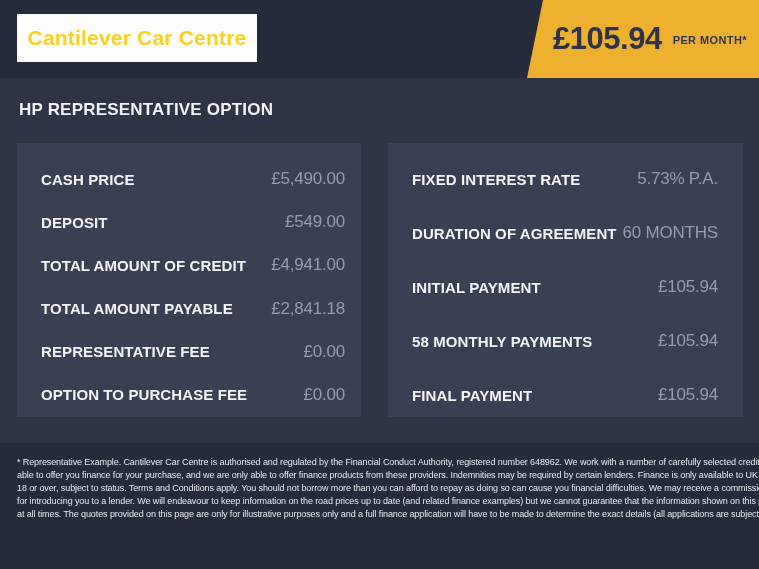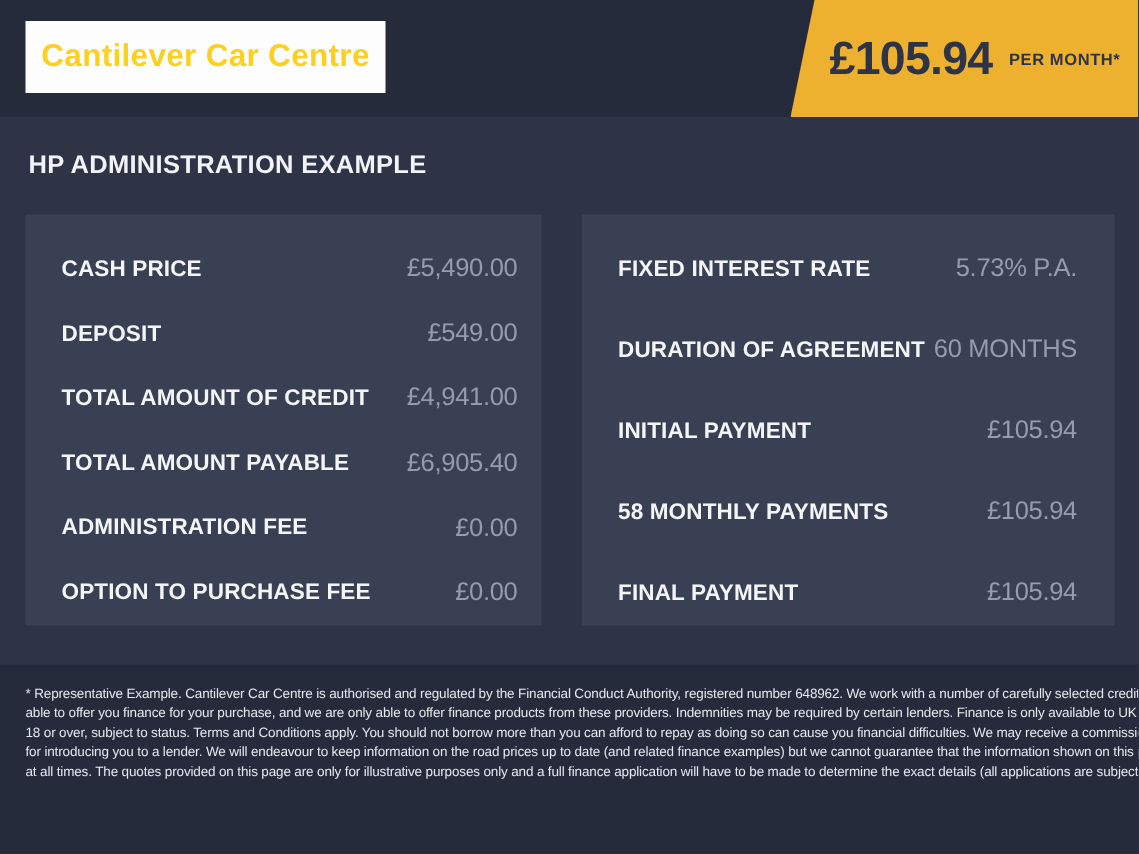--- a/index.html
+++ b/index.html
@@ -116,43 +116,43 @@
     <div class="logo-box">
       <span class="logo-text">Cantilever Car Centre</span>
     </div>
     <div class="price-banner">
       <span class="price-amount">£105.94</span>
       <span class="price-period">PER MONTH*</span>
     </div>
   </div>
 
   <div class="main">
-    <h1 class="page-title">HP ADMINISTRATION EXAMPLE</h1>
+    <h1 class="page-title">HP REPRESENTATIVE OPTION</h1>
 
     <div class="panels">
 
       <div class="panel left">
         <div class="frow">
           <span class="lbl">CASH PRICE</span>
           <span class="val">£5,490.00</span>
         </div>
         <div class="frow">
           <span class="lbl">DEPOSIT</span>
           <span class="val">£549.00</span>
         </div>
         <div class="frow">
           <span class="lbl">TOTAL AMOUNT OF CREDIT</span>
           <span class="val">£4,941.00</span>
         </div>
         <div class="frow">
           <span class="lbl">TOTAL AMOUNT PAYABLE</span>
-          <span class="val">£6,905.40</span>
+          <span class="val">£2,841.18</span>
         </div>
         <div class="frow">
-          <span class="lbl">ADMINISTRATION FEE</span>
+          <span class="lbl">REPRESENTATIVE FEE</span>
           <span class="val">£0.00</span>
         </div>
         <div class="frow">
           <span class="lbl">OPTION TO PURCHASE FEE</span>
           <span class="val">£0.00</span>
         </div>
       </div>
 
       <div class="panel right">
         <div class="frow">

